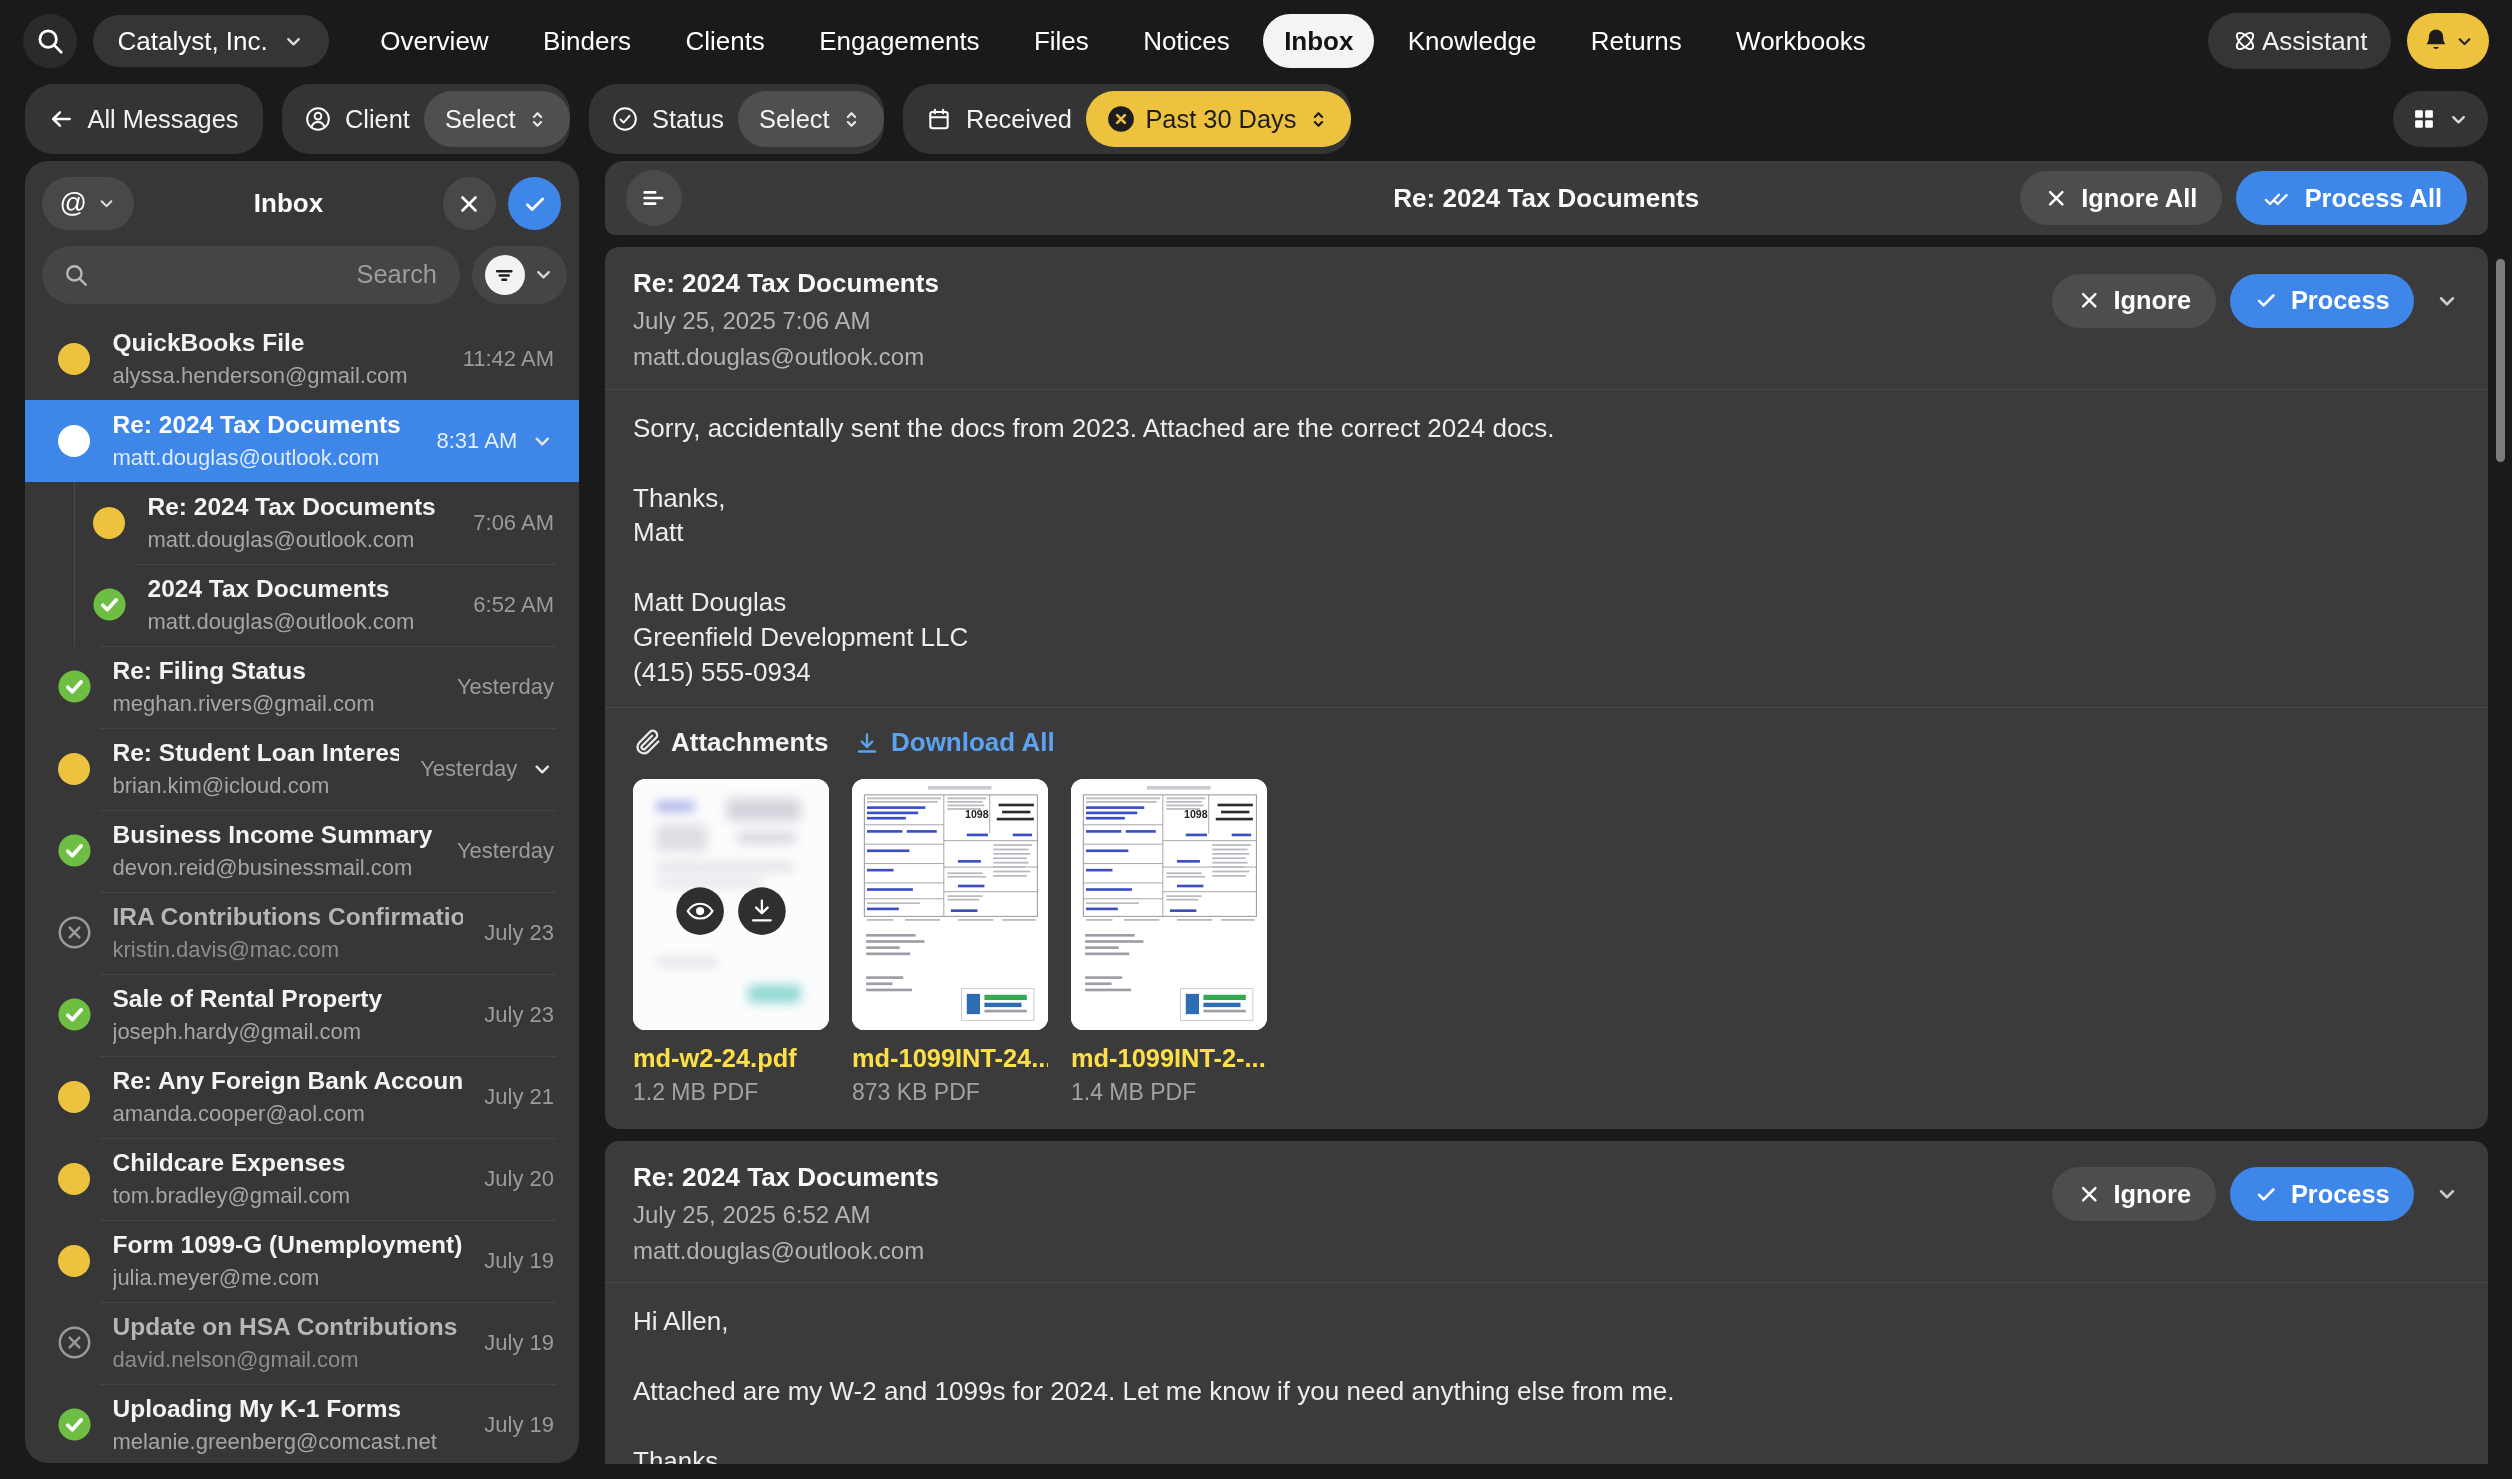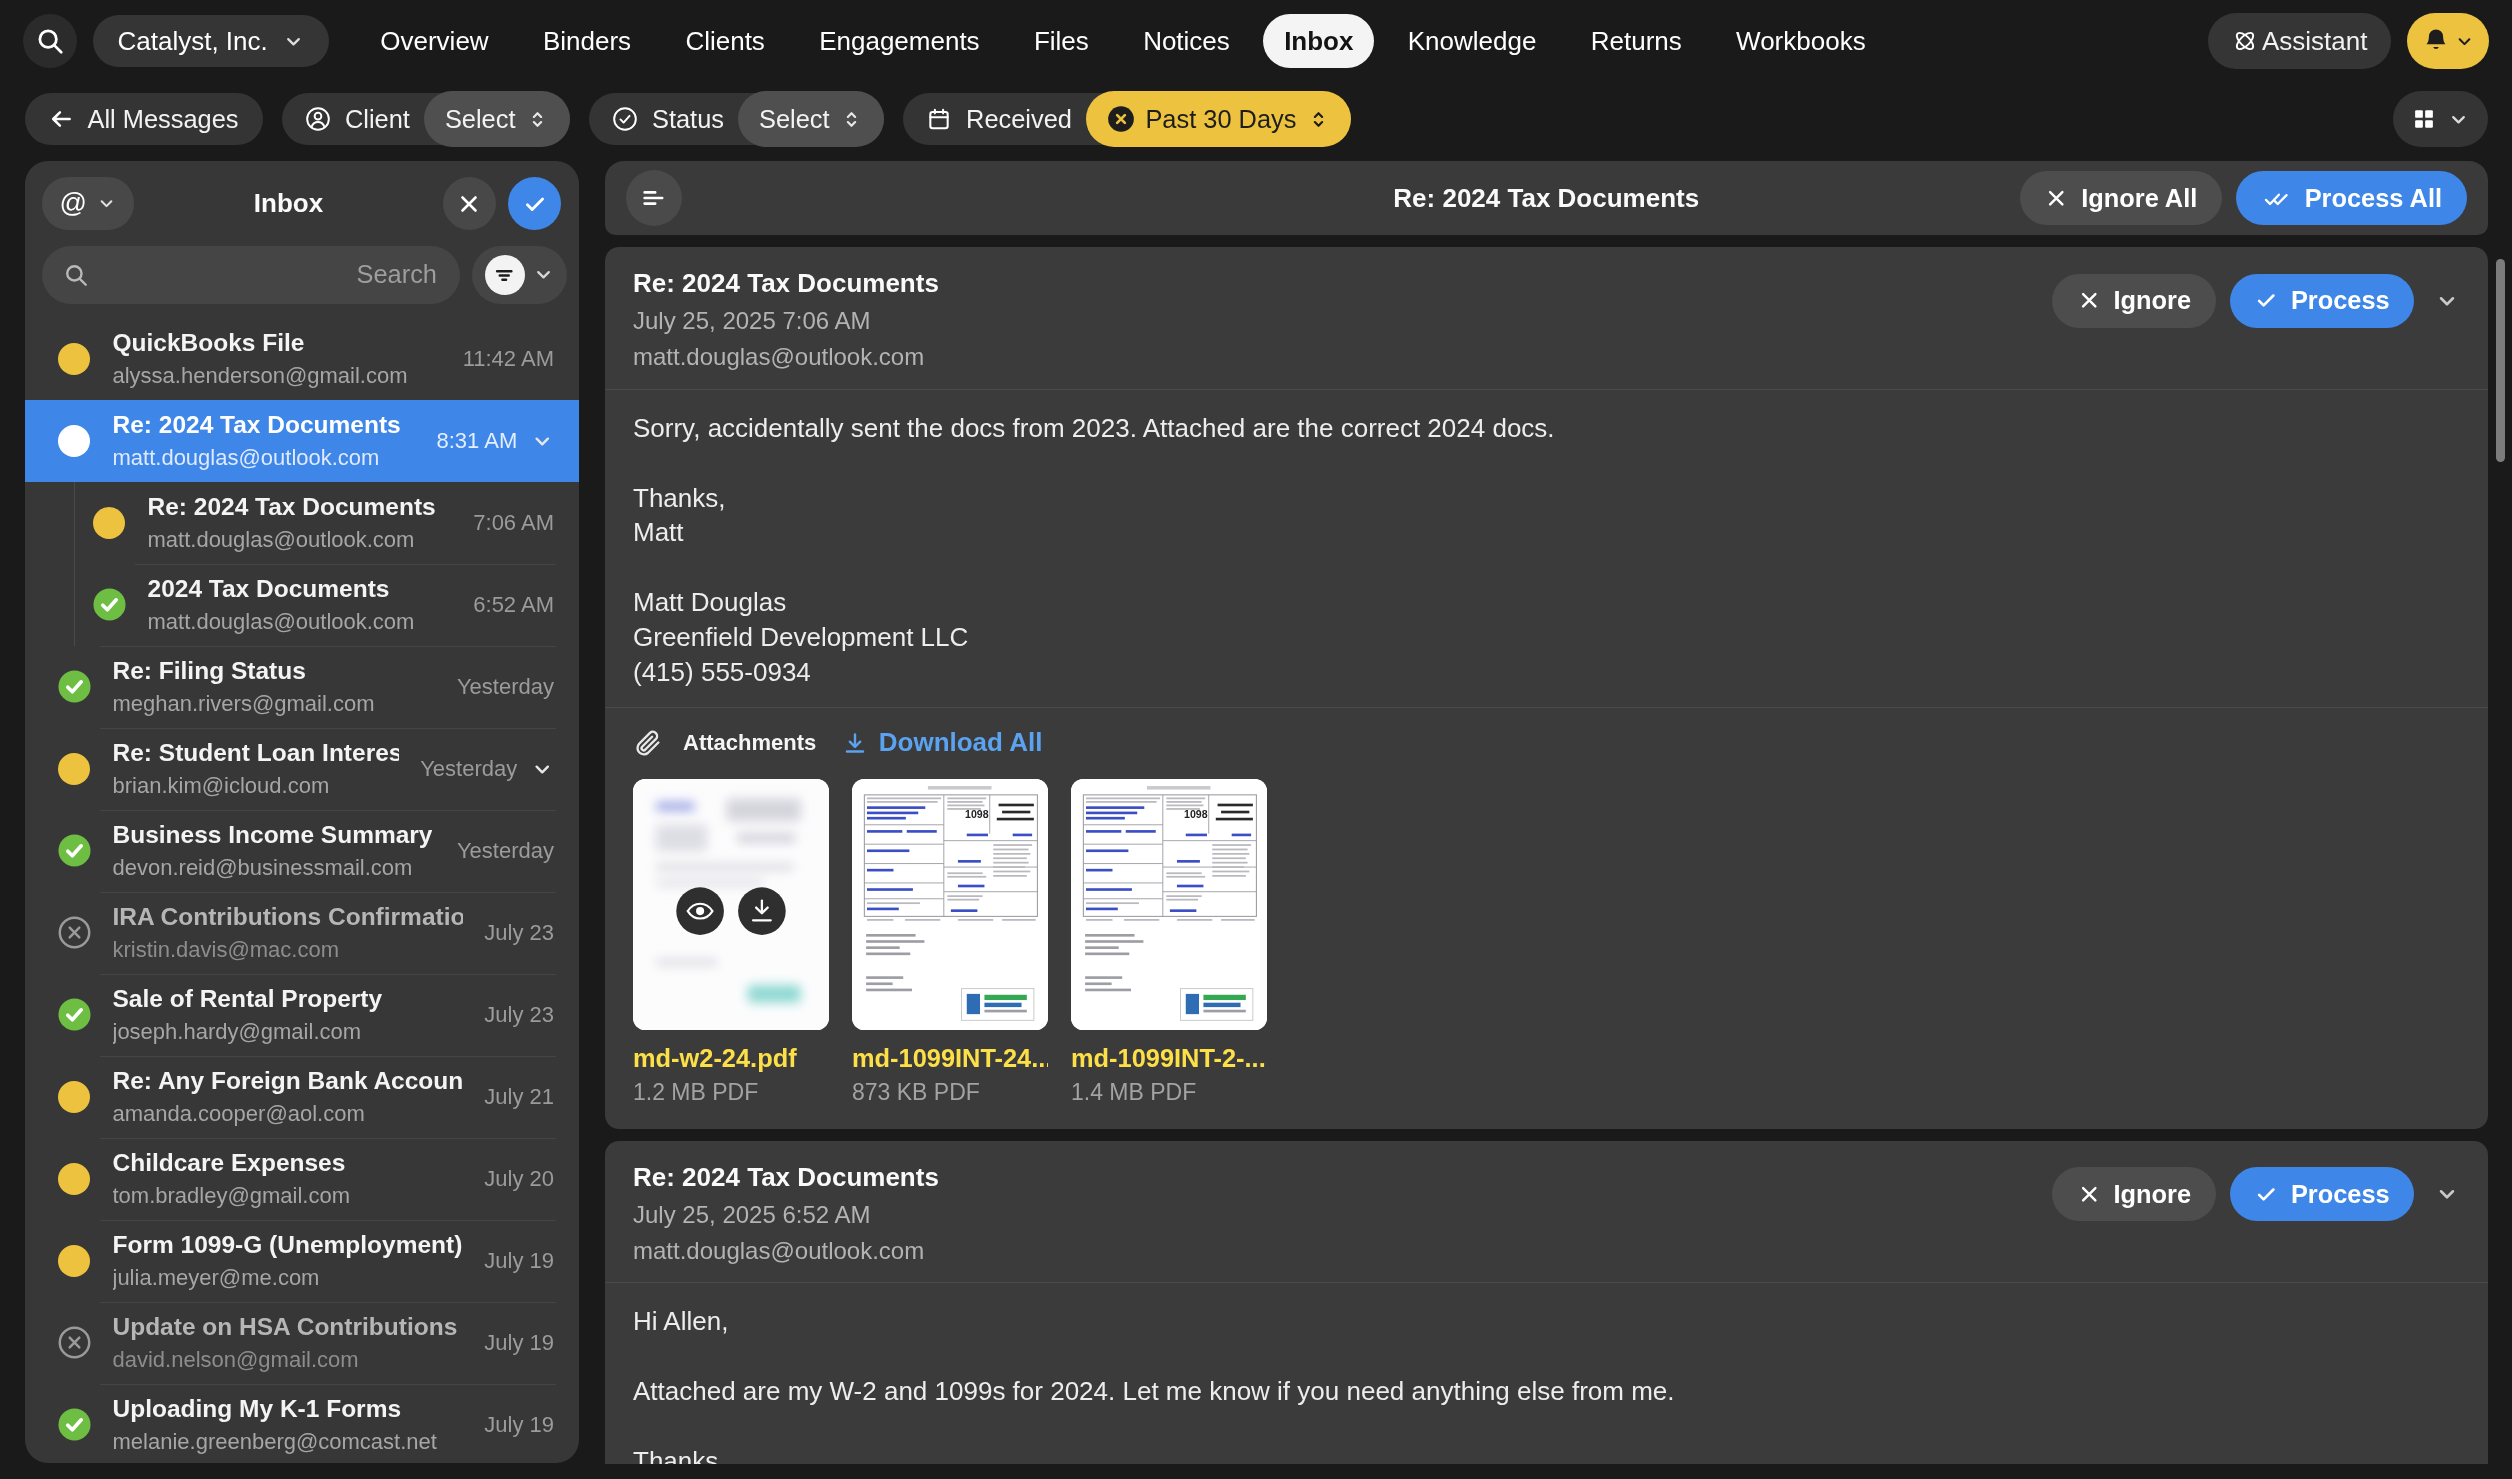--- a/index.html
+++ b/index.html
@@ -24,21 +24,21 @@
   .nav-item.active{background:#f4f4f4;color:#141414;font-weight:600;}
   .topnav .spacer{flex:1;}
   .assistant-pill{height:56px;border-radius:28px;background:#353535;display:flex;align-items:center;gap:3px;padding:0 23px;font-size:26px;}
   .assistant-pill .ico{width:28px;height:28px;color:#fff;}
   .bell-pill{height:56px;border-radius:28px;background:var(--yellow,#EDC23E);display:flex;align-items:center;gap:3.5px;padding:0 14px;color:#1d1d1d;}
   .bell-pill .ico.bell{width:30px;height:30px;}
   .bell-pill .ico.chev{width:21px;height:21px;}
 
   
   .filterbar{position:absolute;top:91px;left:24.5px;right:24.5px;height:56px;display:flex;align-items:center;gap:19px;}
-  .fgroup{height:52px;background:#343434;border-radius:28px;display:flex;align-items:center;gap:14px;padding-left:23px;font-size:25.4px;color:#f3f3f3;}
+  .fgroup{height:70px;background:#343434;border-radius:28px;display:flex;align-items:center;gap:14px;padding-left:23px;font-size:25.4px;color:#f3f3f3;}
   .fgroup.simple{padding-right:24.5px;}
   .fgroup .ico{width:26px;height:26px;color:#fff;flex:0 0 auto;}
   .fgroup .inner{height:56px;border-radius:28px;background:#4f4f4f;display:flex;align-items:center;gap:10.5px;padding:0 21px;font-size:25.4px;}
   .fgroup .inner .ico{width:23px;height:23px;color:#e8e8e8;}
   .fgroup .inner.yellow{background:var(--yellow,#EDC23E);color:#1d1d1d;font-weight:400;}
   .fgroup .inner.yellow .ico{color:#1d1d1d;}
   .fgroup .inner.yellow .ico.xcd{width:28px;height:28px;}
   .view-pill{margin-left:auto;height:56px;border-radius:28px;background:#343434;display:flex;align-items:center;gap:8.8px;padding:0 17.5px;}
   .view-pill .ico.grid{width:28px;height:28px;color:#fff;}
   .view-pill .ico.chev{width:23px;height:23px;color:#dadada;}
@@ -103,21 +103,21 @@
   .ch-left{min-width:0;}
   .subject{font-size:26px;font-weight:700;color:#fafafa;}
   .meta{font-size:24px;color:#b3b3b3;margin-top:8px;}
   .ch-right{margin-left:auto;display:flex;align-items:center;gap:14px;padding-top:5.3px;}
   .ch-right .collapse{width:26px;height:26px;color:#c9c9c9;margin-left:5.3px;}
   .card-body{padding:21px 28px 17.5px;font-size:26px;line-height:1.34;color:#ededed;}
   .card-body p{margin:0 0 35px;white-space:pre-line;}
   .card-body p:last-child{margin-bottom:0;}
   .attach-sec{border-top:1.4px solid rgba(255,255,255,.08);padding:19px 28px 23px;}
   .attach-head{display:flex;align-items:center;}
-  .attach-title{display:flex;align-items:center;gap:20px;font-size:22px;font-weight:700;color:#f5f5f5;}
+  .attach-title{display:flex;align-items:flex-start;gap:8px;font-size:26px;font-weight:700;color:#f5f5f5;}
   .attach-title .ico{width:30px;height:30px;color:#e8e8e8;}
   .dl-link{display:flex;align-items:center;gap:10.5px;margin-left:26px;color:var(--link,#5BA3F0);font-size:26px;font-weight:600;}
   .dl-link .ico{width:26px;height:26px;}
   .thumbs{display:flex;gap:23px;margin-top:21px;}
   .thumbwrap{width:196px;}
   .thumb{width:196px;height:251px;border-radius:12.3px;background:#fff;overflow:hidden;}
   .thumb svg{width:100%;height:100%;}
   .fname{font-size:25.4px;font-weight:600;color:#fde047;margin-top:14px;white-space:nowrap;overflow:hidden;}
   .fsize{font-size:23px;color:#a3a3a3;margin-top:5.3px;}
 

